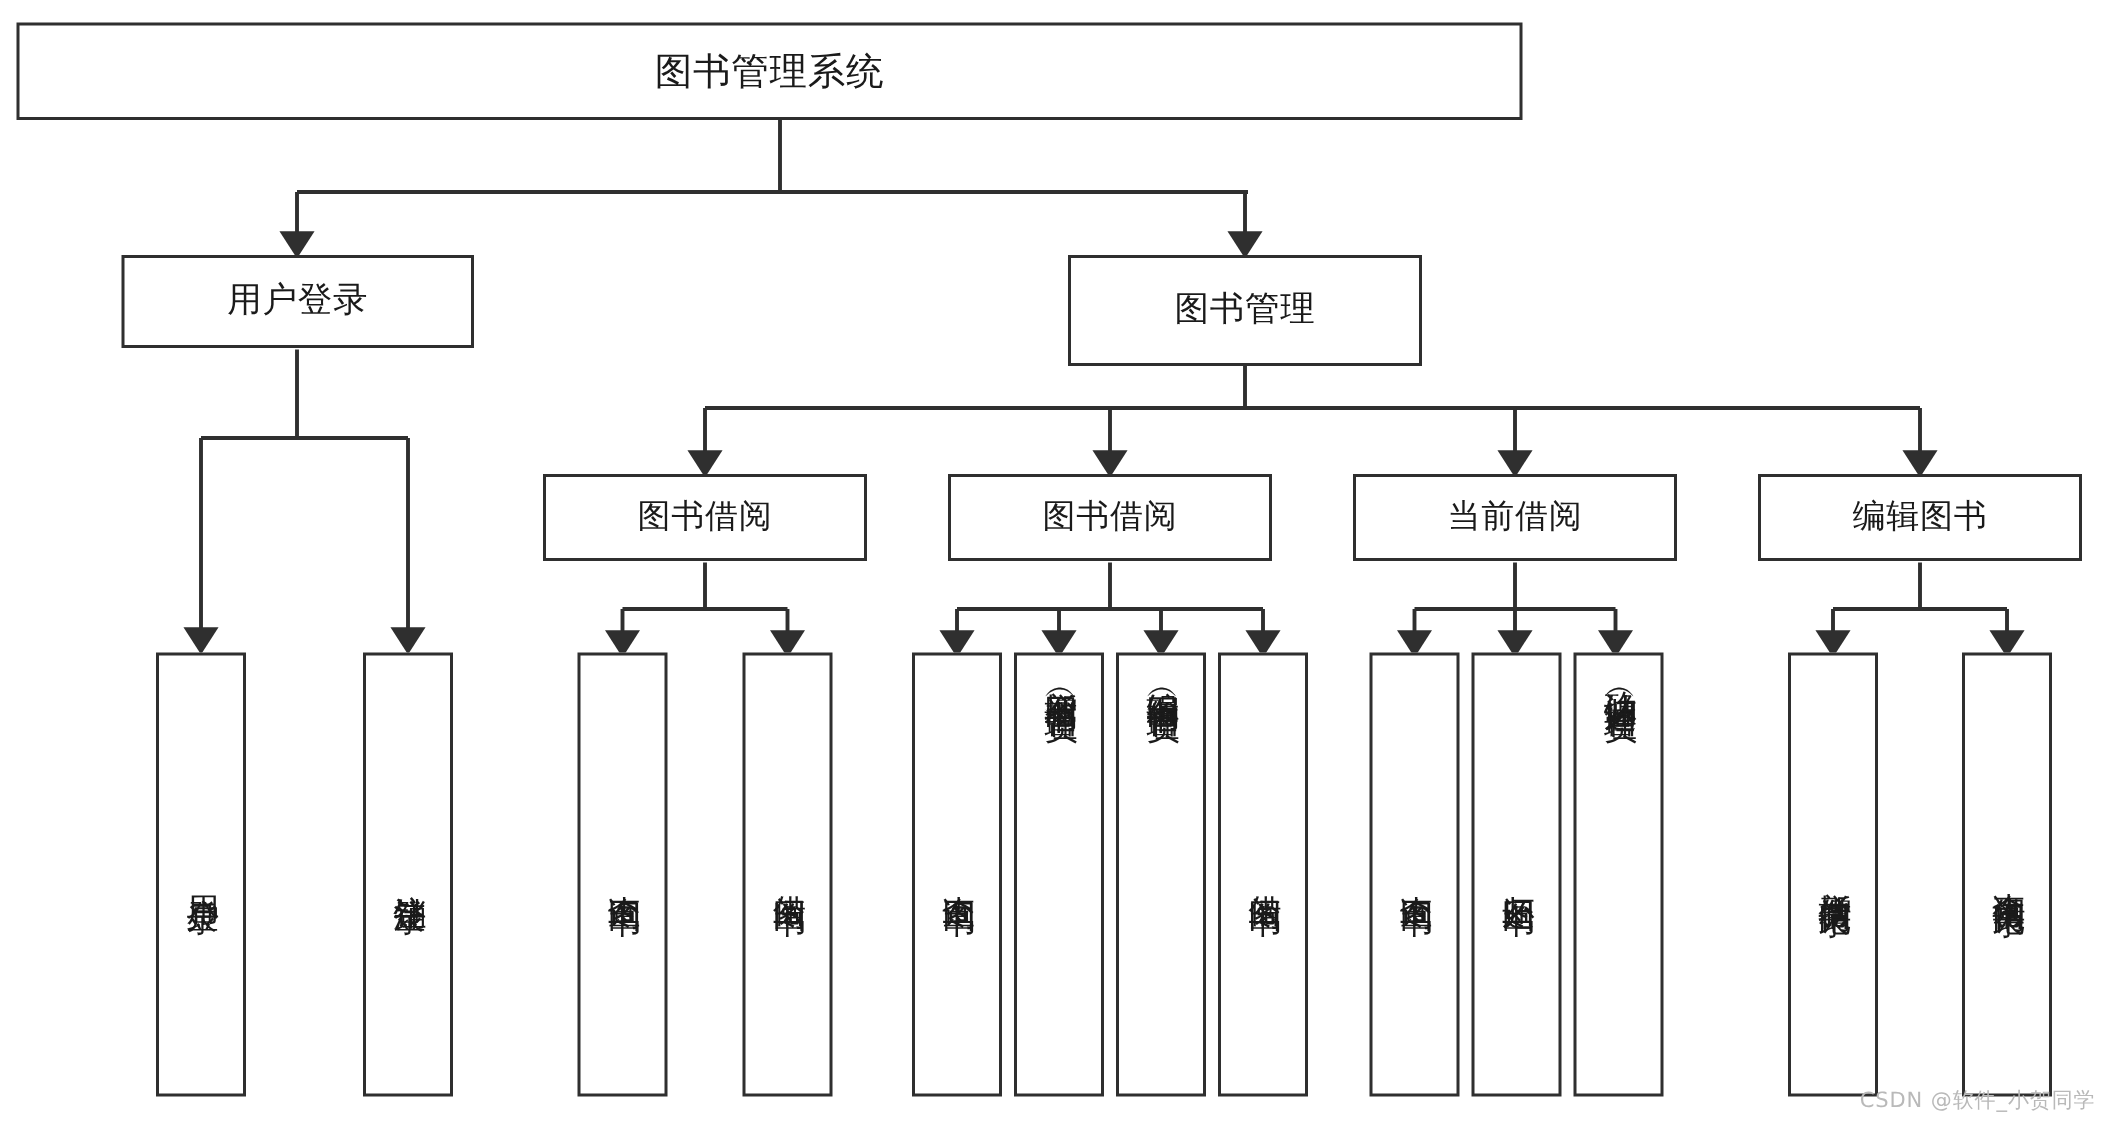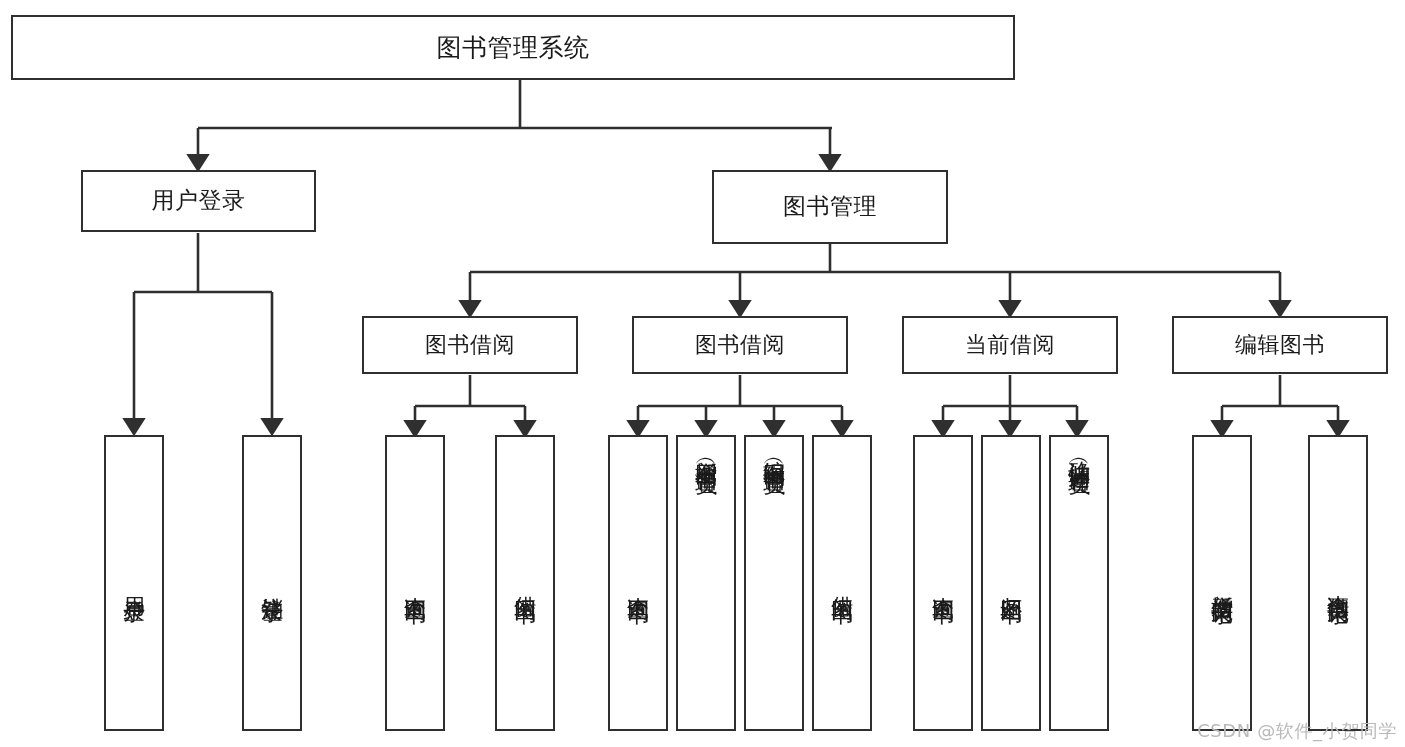--- a/index.html
+++ b/index.html
@@ -62,21 +62,21 @@
     text-orientation: upright;
     font-size: 22px;
     line-height: 1.30;
     letter-spacing: 2px;
     white-space: nowrap;
   }
   #watermark {
     position: absolute;
     right: 8px;
     bottom: 4px;
-    font-size: 18px;
+    font-size: 14px;
     color: #b9b9b9;
     letter-spacing: 0.6px;
     z-index: 5;
     white-space: nowrap;
     font-family: "DejaVu Sans", "Liberation Sans", sans-serif;
   }
 </style>
 </head>
 <body>
 

